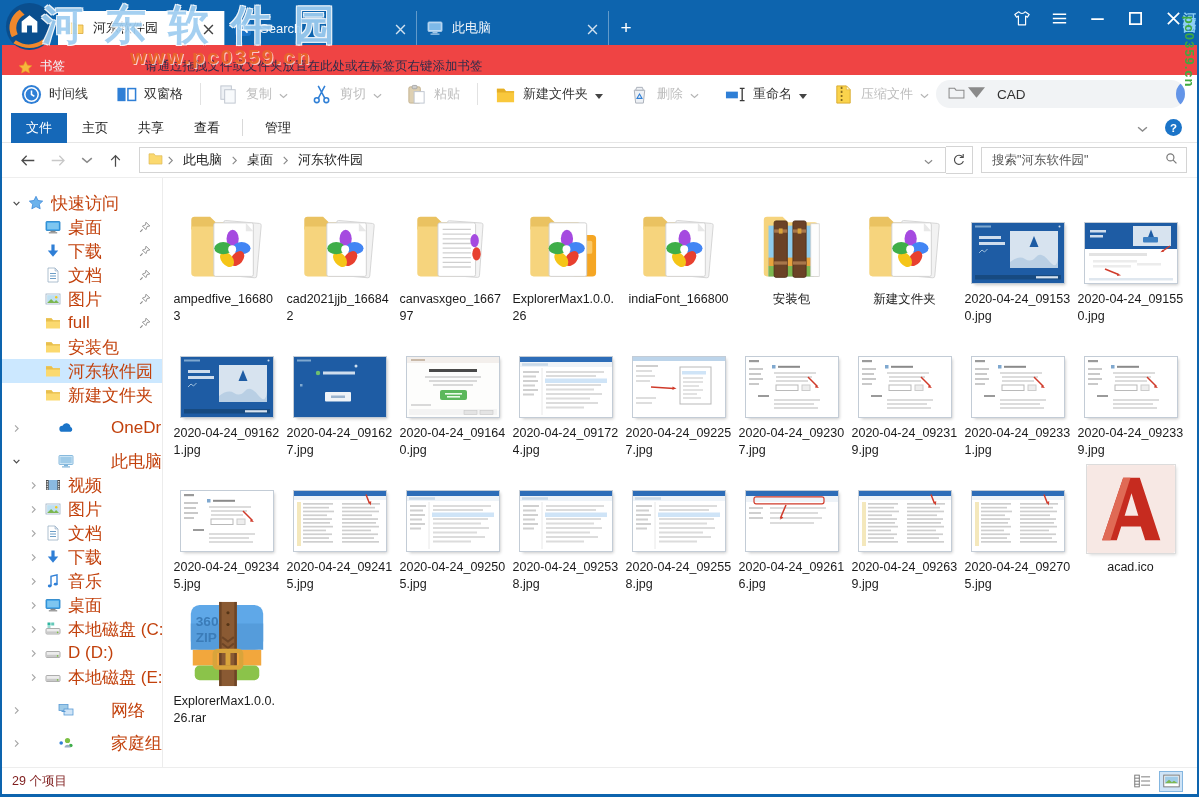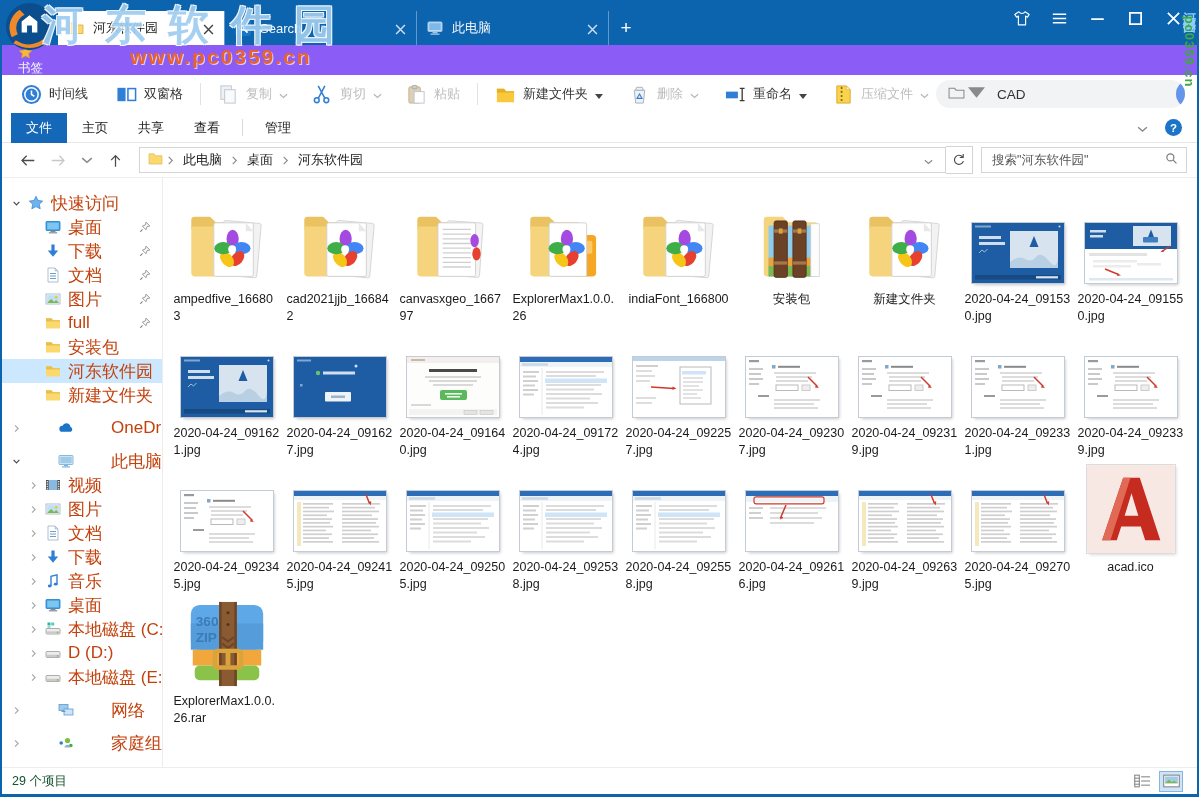--- a/index.html
+++ b/index.html
@@ -15,21 +15,21 @@
   .tab .ticn{width:16px;height:16px;margin-right:9px;flex:none;}
   .tab .tlbl{flex:1;white-space:nowrap;overflow:hidden;}
   .tab .tclose{width:11px;height:11px;opacity:.85;flex:none;}
   .tab + .tab{border-left:1px solid rgba(255,255,255,.35);}
   .newtab{height:34px;width:34px;display:flex;align-items:center;justify-content:center;color:#fff;font-size:19px;border-left:1px solid rgba(255,255,255,.35);}
   .win-controls{position:absolute;right:10px;top:6px;display:flex;gap:11px;align-items:center;}
   .win-controls span{width:27px;height:24px;display:flex;align-items:center;justify-content:center;}
   .win-controls svg{width:15px;height:15px;}
   .win-controls .wshirt svg{width:18px;height:17px;}
   
-  .bookmarkbar{top:45px;height:30px;background:#8b5cf6;display:flex;align-items:flex-start;padding-left:16px;flex-direction:column;}
+  .bookmarkbar{top:45px;height:30px;background:#ef4444;display:flex;align-items:flex-end;padding-left:16px;}
   .bm-star{width:15px;height:15px;margin-right:7px;}
   .bm-label{color:#f0f5fa;font-size:12.5px;}
   .bm-hint{color:rgba(10,40,75,.85);font-size:12.5px;margin-left:80px;}
   
   .toolbar{top:75px;height:38px;background:#fff;display:flex;align-items:center;padding:16px 12px;}
   .tbtn{display:flex;align-items:center;gap:7px;padding:0 7px;height:38px;cursor:default;}
   .tbtn .ticon{display:flex;}
   .tbtn .ticon svg{width:21px;height:21px;}
   .tlabel{font-size:13px;color:#333;white-space:nowrap;}
   .tbtn.disabled .tlabel{color:#bdbdbd;}
@@ -82,21 +82,21 @@
   .tree-pin svg{width:12px;height:12px;}
   .main{flex:1;padding:14px 0 0 7px;overflow:hidden;}
   .file-grid{display:flex;flex-wrap:wrap;width:1020px;}
   .file-cell{width:113px;height:134px;display:flex;flex-direction:column;align-items:center;box-sizing:border-box;}
   .icon-slot{height:94px;width:100%;display:flex;align-items:flex-end;justify-content:center;}
   .file-icon{display:flex;}
   .file-icon.thumbframe{box-shadow:0 0 0 1px #c3ccd6,1.5px 2px 3px rgba(0,0,0,.22);margin-bottom:3px;}
   .file-icon.icoframe{box-shadow:0 0 0 1px #dcdcdc,1.5px 2px 3px rgba(0,0,0,.15);margin-bottom:1px;}
   .file-label{margin-top:5px;font-size:12.5px;line-height:16.5px;color:#1b1b1b;max-width:106px;width:fit-content;text-align:left;word-break:break-all;max-height:34px;overflow:hidden;}
   
-  .statusbar{bottom:0;height:27px;background:#fff;border-top:1px solid #ededed;display:flex;align-items:center;padding:0 10px;font-size:12.5px;color:#14532d;}
+  .statusbar{bottom:0;height:27px;background:#fff;border-top:1px solid #ededed;display:flex;align-items:center;padding:0 10px;font-size:12.5px;color:#7f1d1d;}
   .view-toggles{margin-left:auto;display:flex;gap:5px;padding-right:4px;}
   .vt{width:24px;height:21px;display:flex;align-items:center;justify-content:center;box-sizing:border-box;}
   .vt svg{width:17px;height:14px;}
   .vt.selected{background:#cfe4f7;border:1px solid #84b6e0;}
   
   .wm-main{position:absolute;left:40px;top:-2px;z-index:60;pointer-events:none;}
   .wm-title{font-size:41px;font-weight:bold;letter-spacing:22px;color:#9ecdf0;opacity:.92;
     text-shadow:1px 1px 0 #fff,-1px -1px 0 #fff,1px -1px 0 #fff,-1px 1px 0 #fff;white-space:nowrap;}
   .wm-url{font-size:21px;font-weight:bold;color:#e8632c;margin:-8px 0 0 88px;letter-spacing:2px;
     text-shadow:1px 1px 0 rgba(255,255,255,.7);}

